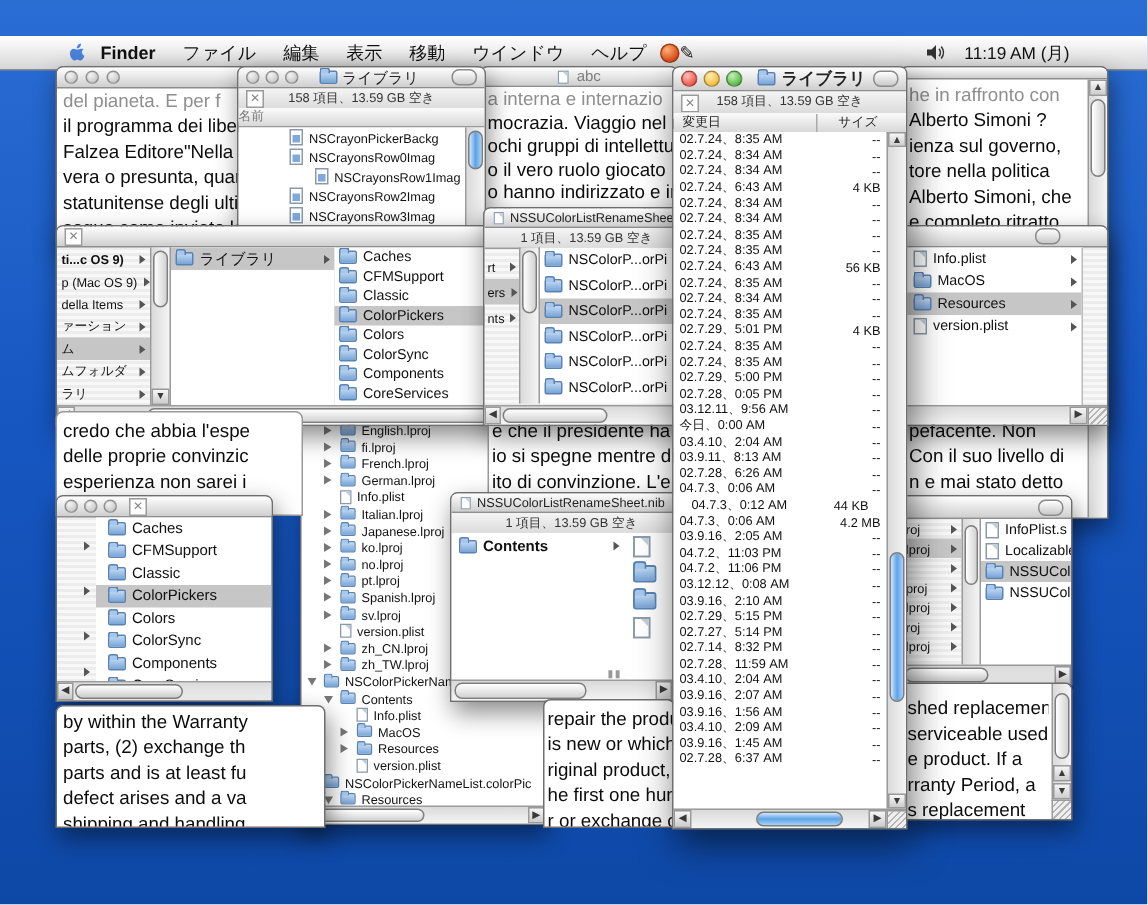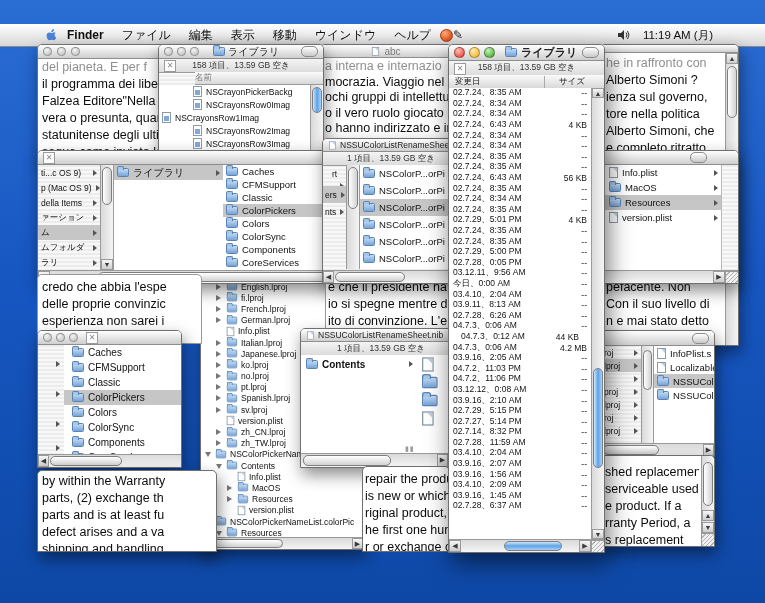--- a/index.html
+++ b/index.html
@@ -175,36 +175,36 @@
       <span class="tl sm off" style="margin-right:4px;"></span>
       <span class="tl sm off"></span>
       <span class="ic ic-folder" style="margin-left:14px;margin-right:3px;"></span>
       <span class="ttext">ライブラリ</span>
       <span class="oval"></span>
     </div>
     <div class="statusbar" style="top:14px;height:13px;">
       <span class="proxyx" style="top:1px;">✕</span>
       <span>158 項目、13.59 GB 空き</span>
     </div>
-    <div class="hdrrow" style="top:27px;height:12px;margin-left:36px;">
+    <div class="hdrrow" style="top:27px;height:12px;">
       <span style="color:#777;">名前</span>
     </div>
     <div style="position:absolute;left:0;top:40px;right:13px;bottom:0;background:#fff;">
 
         <div class="frow" style="height:13px;padding-left:34px;">
           <span class="ic ic-imgfile"></span>
           <span>NSCrayonPickerBackg</span>
         </div>
 
         <div class="frow" style="height:13px;padding-left:34px;">
           <span class="ic ic-imgfile"></span>
           <span>NSCrayonsRow0Imag</span>
         </div>
 
-        <div class="frow" style="height:13px;">
+        <div class="frow" style="height:13px;justify-content:flex-end;">
           <span class="ic ic-imgfile"></span>
           <span>NSCrayonsRow1Imag</span>
         </div>
 
         <div class="frow" style="height:13px;padding-left:34px;">
           <span class="ic ic-imgfile"></span>
           <span>NSCrayonsRow2Imag</span>
         </div>
 
         <div class="frow" style="height:13px;padding-left:34px;">
@@ -370,21 +370,21 @@
   </div>
 
   <div class="win pins" style="left:37px;top:150px;width:700px;height:132px;">
     <div class="tbar" style="height:14px;">
       <span class="proxyx" style="position:static;margin-right:4px;">✕</span>
       <span class="oval" style="margin-right:26px;"></span>
     </div>
 
     <div style="position:absolute;left:0;top:14px;width:62px;height:105px;overflow:hidden;">
 
-        <div class="frow" style="height:15px;">
+        <div class="frow" style="height:15px;font-weight:bold;">
           <span>ti...c OS 9)</span>
           <span class="colarr"></span>
         </div>
 
         <div class="frow" style="height:15px;">
           <span>p (Mac OS 9)</span>
           <span class="colarr"></span>
         </div>
 
         <div class="frow" style="height:15px;">
@@ -535,21 +535,21 @@
       <span class="ic ic-file" style="transform:scale(.75);"></span>
       <span class="ttext" style="font-size:8.5px;">NSSUColorListRenameSheet.nib</span>
     </div>
     <div class="statusbar" style="top:13px;height:13px;">
       <span>1 項目、13.59 GB 空き</span>
     </div>
 
     <div style="position:absolute;left:0;top:26px;width:23px;height:104px;overflow:hidden;">
       <div style="position:relative;top:4px;">
 
-          <div class="frow" style="height:17px;padding:0 2px;flex-direction:column;">
+          <div class="frow" style="height:17px;padding:0 2px;">
             <span>rt</span>
             <span class="colarr"></span>
           </div>
 
           <div class="frow sel" style="height:17px;padding:0 2px;">
             <span>ers</span>
             <span class="colarr"></span>
           </div>
 
           <div class="frow" style="height:17px;padding:0 2px;">

